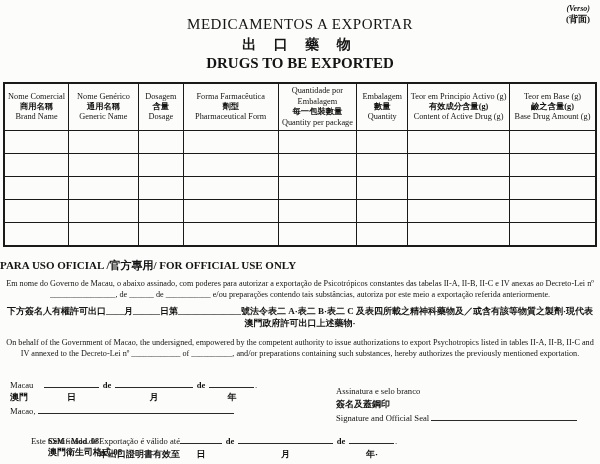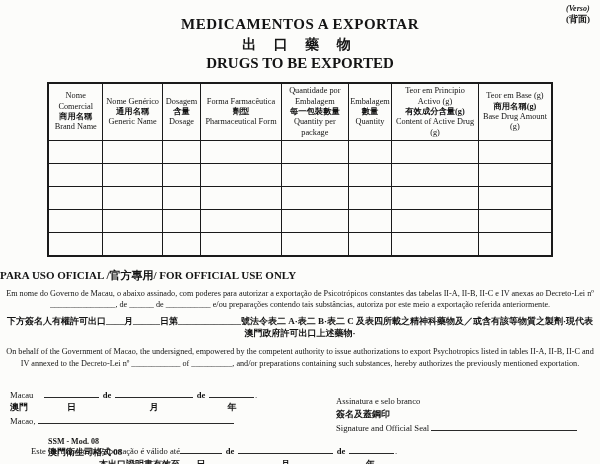--- a/index.html
+++ b/index.html
@@ -1,29 +1,29 @@
 <!DOCTYPE html>
 <html><head>
 <meta charset="utf-8">
 <style>
   html,body{margin:0;padding:0;background:#e8e8e6;}
   .sheet{
     position:relative; width:600px; height:464px; background:#fcfcfa;
     font-family:"Liberation Serif", serif; color:#141414; overflow:hidden;
   }
   
-  .verso{position:absolute; top:4px; right:10px; font-size:8px; text-align:left; line-height:1.3;}
+  .verso{position:absolute; top:4px; right:10px; font-size:8px; text-align:right; line-height:1.3;}
   .verso .it{font-style:italic; font-weight:bold;}
   
   .titles{padding-top:15px; text-align:center; line-height:1.3;}
-  .t-pt{font-size:15px; font-weight:bold; letter-spacing:.5px;}
+  .t-pt{font-size:15px; font-weight:normal; letter-spacing:.5px;}
   .t-zh{font-size:14px; font-weight:bold; letter-spacing:7px; margin-top:1px;}
   .t-en{font-size:15px; font-weight:bold;}
   
-  table.drugs{border-collapse:collapse; width:506px; margin:9px auto 0; table-layout:fixed;}
+  table.drugs{border-collapse:collapse; width:594px; margin:9px auto 0; table-layout:fixed;}
   table.drugs{border:2px solid #1a1a1a;}
   table.drugs th, table.drugs td{border:1px solid #1a1a1a;}
   table.drugs th{
     font-weight:normal; font-size:8.3px; text-align:center; vertical-align:middle;
     padding:2px 1px; height:42px; line-height:1.25;
   }
   table.drugs td{height:20px;}
   .zh{font-weight:bold;}
   
   .official-heading{margin-top:11px; text-align:left; font-size:11px; font-weight:bold;}
@@ -107,21 +107,21 @@
           <div class="zh">數量</div>
           <div>Quantity</div>
         </th>
         <th>
           <div>Teor em Principio Activo (g)</div>
           <div class="zh">有效成分含量(g)</div>
           <div>Content of Active Drug (g)</div>
         </th>
         <th>
           <div>Teor em Base (g)</div>
-          <div class="zh">商用名稱(g)</div>
+          <div class="zh">鹼之含量(g)</div>
           <div>Base Drug Amount (g)</div>
         </th>
       </tr>
     </thead>
     <tbody>
         <tr>
           <td></td>
           <td></td>
           <td></td>
           <td></td>

